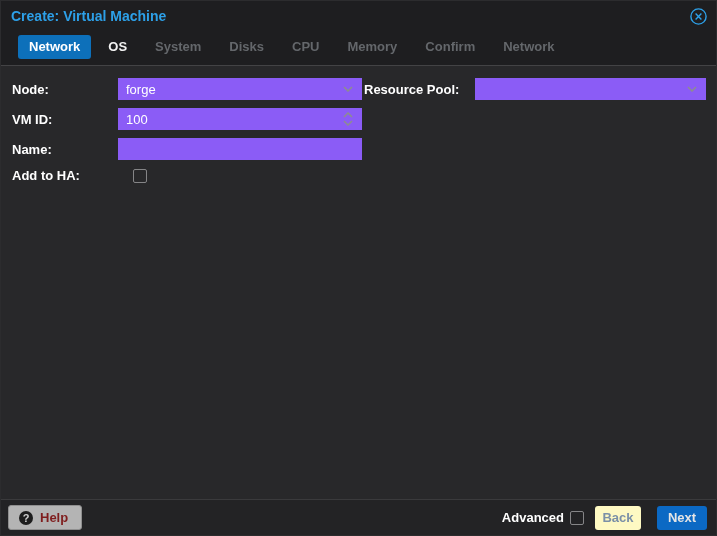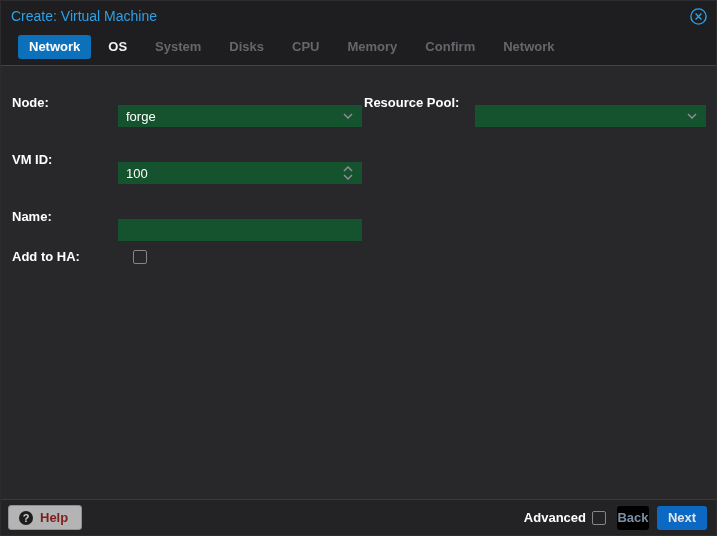--- a/index.html
+++ b/index.html
@@ -16,21 +16,21 @@
   }
 
   
   .titlebar{
     height:30px;flex:0 0 auto;
     display:flex;align-items:center;
     padding:0 10px;
     position:relative;
   }
   .titlebar .title{
-    color:#2da0e8;font-size:14px;font-weight:400;
+    color:#2da0e8;font-size:14px;font-weight:700;
   }
   .close-btn{
     position:absolute;right:9px;top:7px;
     width:17px;height:17px;cursor:pointer;
   }
 
   
   .tabbar{
     flex:0 0 auto;
     display:flex;align-items:flex-end;
@@ -62,27 +62,26 @@
   .frow{display:flex;align-items:center;margin-bottom:8px;}
   .flabel{
     color:#ffffff;font-size:13px;font-weight:700;
     flex:0 0 auto;
   }
   .col-left .flabel{width:107px;padding-left:1px;}
   .col-right .flabel{width:113px;padding-left:2px;}
 
   .field{
     height:22px;
-    background:#14532d;
+    background:#8b5cf6;
     color:#ffffff;font-size:13px;
     display:flex;align-items:center;
     padding:0 6px 0 8px;
     position:relative;
     flex:1 1 auto;
-    margin-top:27px;
   }
   .field .fvalue{flex:1 1 auto;color:#ffffff;}
   .field input{
     background:transparent;border:0;outline:0;
     color:#ffffff;font-size:13px;width:100%;height:100%;
     font-family:"Liberation Sans", sans-serif;
     padding:0;
   }
   .trigger{
     flex:0 0 auto;display:flex;flex-direction:column;
@@ -128,22 +127,22 @@
   .adv-label{color:#ffffff;font-size:13px;font-weight:700;margin-right:6px;}
   .adv-box{margin-right:11px;background:#232325;}
   .btn{
     height:24px;border:0;border-radius:3px;
     font-size:13px;font-weight:700;
     font-family:"Liberation Sans", sans-serif;
     display:flex;align-items:center;justify-content:center;
     cursor:pointer;
   }
   .btn-back{
-    width:32px;background:#000000;color:#7b90a7;
-    margin-right:8px;cursor:default;
+    width:46px;background:#fef9c3;color:#7b90a7;
+    margin-right:16px;cursor:default;
   }
   .btn-next{width:50px;background:#0b69c4;color:#e5e5e5;}
 </style>
 </head>
 <body>
 
 <div class="dialog">
 
   <div class="titlebar">
     <span class="title">Create: Virtual Machine</span>

